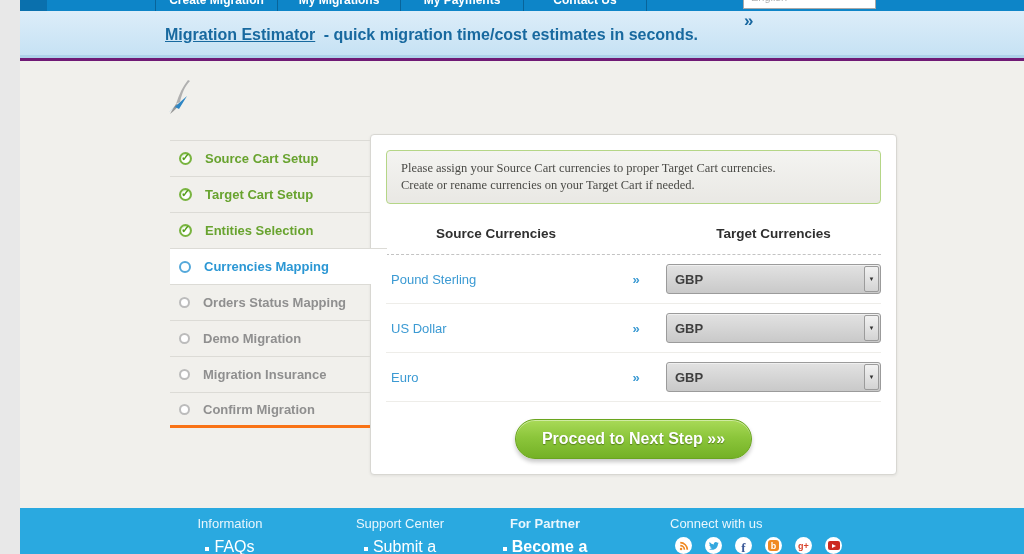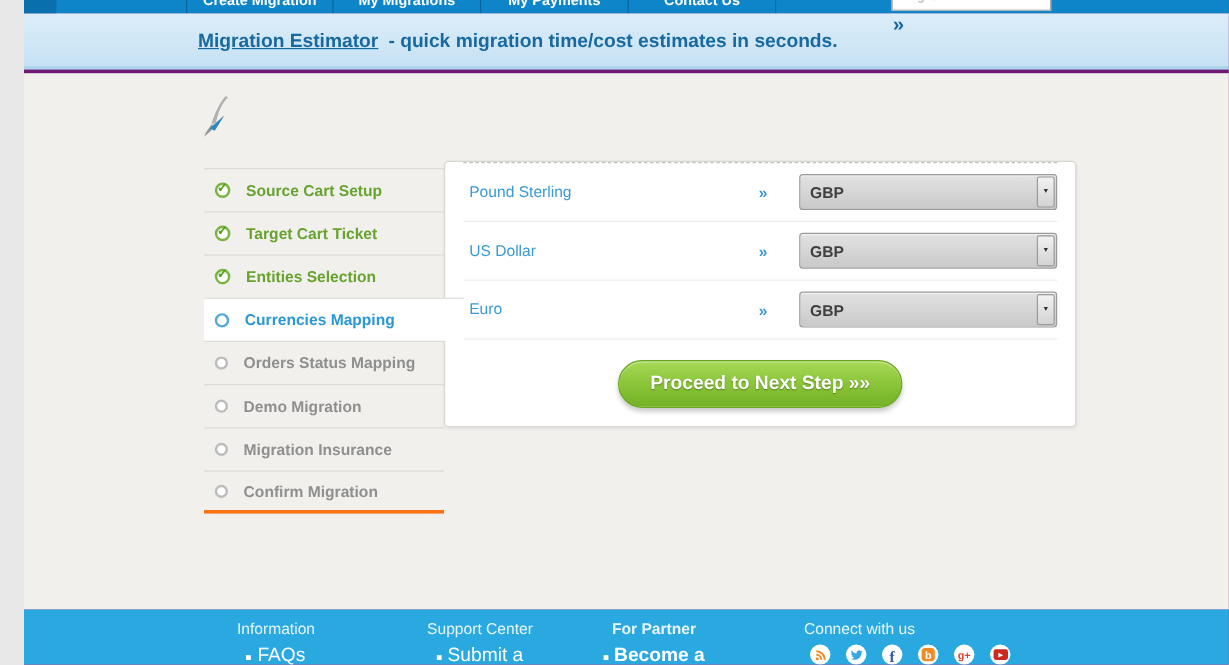--- a/index.html
+++ b/index.html
@@ -139,21 +139,21 @@
       <li class="li-done">
         <span class="step-icon ic-done">
             <i>✓</i>
           </span>
         <span class="step-label">Source Cart Setup</span>
       </li>
       <li class="li-done">
         <span class="step-icon ic-done">
             <i>✓</i>
           </span>
-        <span class="step-label">Target Cart Ticket</span>
+        <span class="step-label">Target Cart Setup</span>
       </li>
       <li class="li-done">
         <span class="step-icon ic-done">
             <i>✓</i>
           </span>
         <span class="step-label">Entities Selection</span>
       </li>
       <li class="li-active">
         <span class="step-icon ic-active"></span>
         <span class="step-label">Currencies Mapping</span>
@@ -170,21 +170,30 @@
         <span class="step-icon ic-pending"></span>
         <span class="step-label">Migration Insurance</span>
       </li>
       <li class="li-pending">
         <span class="step-icon ic-pending"></span>
         <span class="step-label">Confirm Migration</span>
       </li>
     </ul>
 
     <section class="card">
-
+      <div class="notice">
+        <div>Please assign your Source Cart currencies to proper Target Cart currencies.</div>
+        <div>Create or rename currencies on your Target Cart if needed.</div>
+      </div>
+
+      <div class="hdr-row">
+        <div class="hdr hdr-src">Source Currencies</div>
+        <div class="hdr-spacer"></div>
+        <div class="hdr hdr-tgt">Target Currencies</div>
+      </div>
       <div class="dashed"></div>
 
       <div class="maprow">
         <div class="src-cell">
           <a class="src-link">Pound Sterling</a>
         </div>
         <div class="arr-cell">»</div>
         <div class="tgt-cell">
           <div class="select">
             <span class="val">GBP</span>

